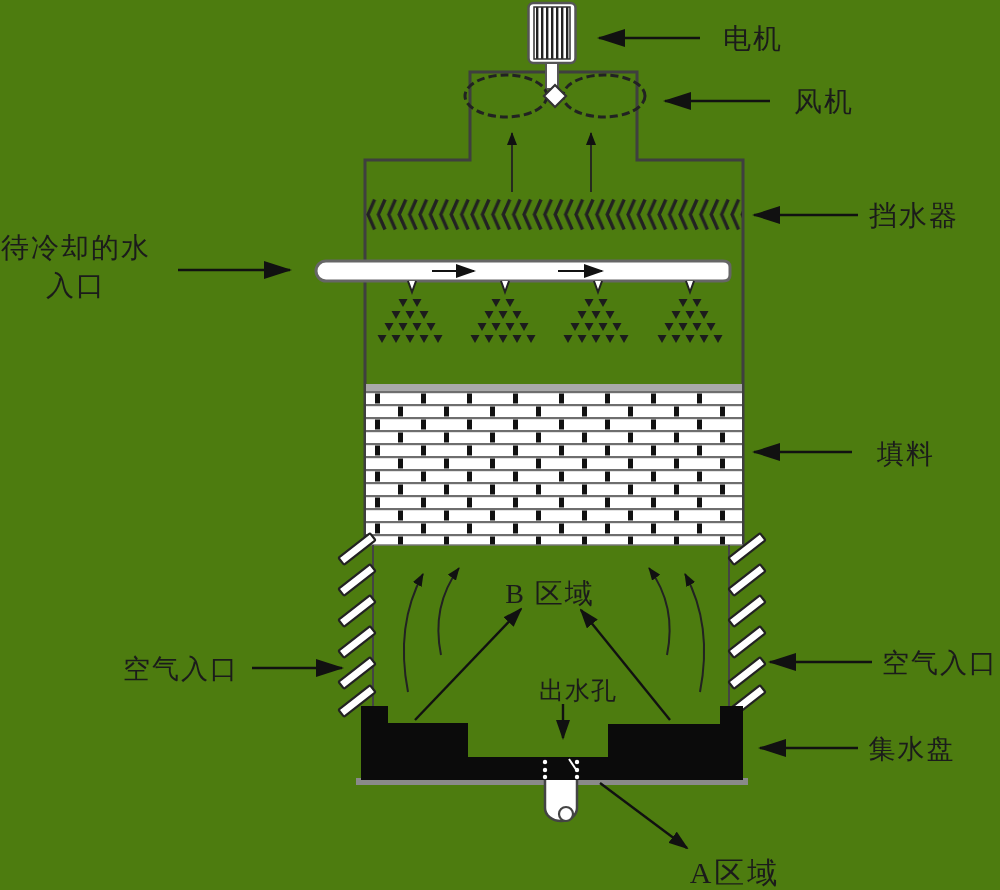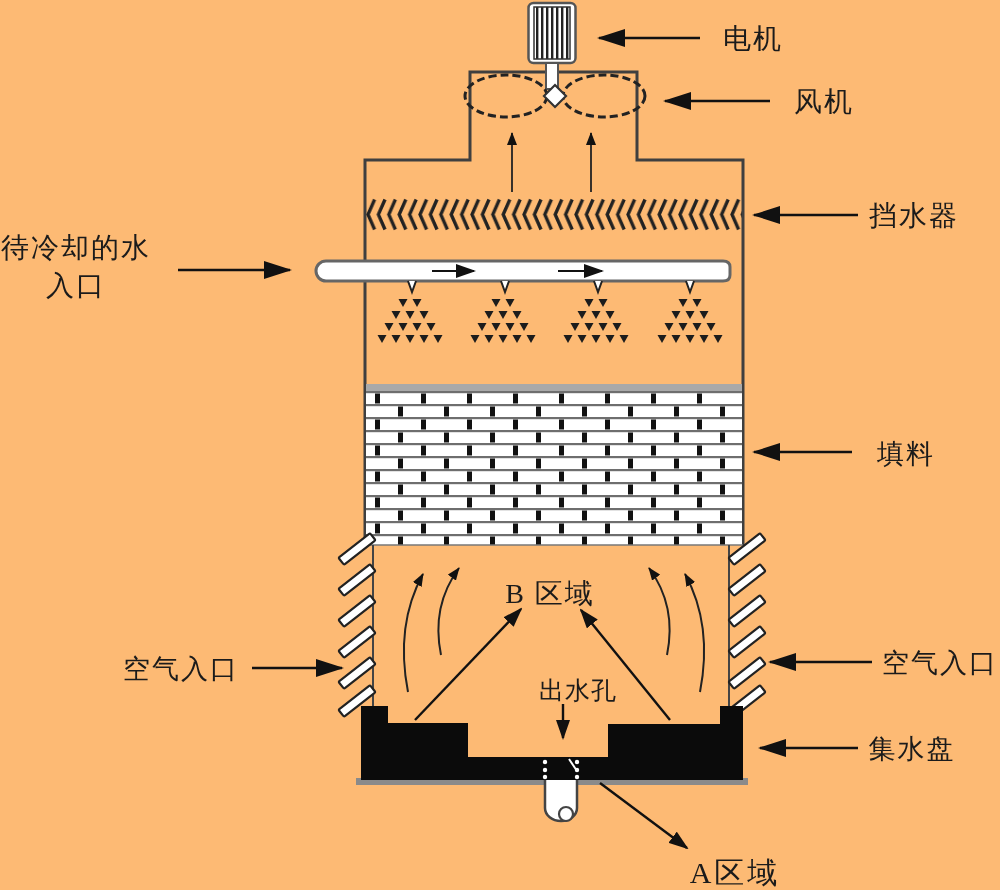--- a/index.html
+++ b/index.html
@@ -1,17 +1,17 @@
 <!DOCTYPE html>
 <html><head>
 <meta charset="utf-8">
 <style>
   html,body{margin:0;padding:0;background:#ffffff;}
   #stage{
-    position:relative;width:1000px;height:890px;background:#fdba74;
+    position:relative;width:1000px;height:890px;background:#4d7c0f;
     font-family:"Liberation Serif","DejaVu Serif",serif;overflow:hidden;
   }
   svg{display:block}
   text{fill:#1b1b1b;font-family:"Liberation Serif","DejaVu Serif",serif;}
   .lbl{font-size:27px;letter-spacing:2px;}
   .lbl-big{font-size:28px;letter-spacing:2px;}
   .lbl-sm{font-size:25px;letter-spacing:1px;}
   .lbl-a{font-size:30px;letter-spacing:3px;}
   .outline{fill:none;stroke:#3f3f3f;stroke-width:3;}
   .leader{stroke:#111;stroke-width:2.4;}

